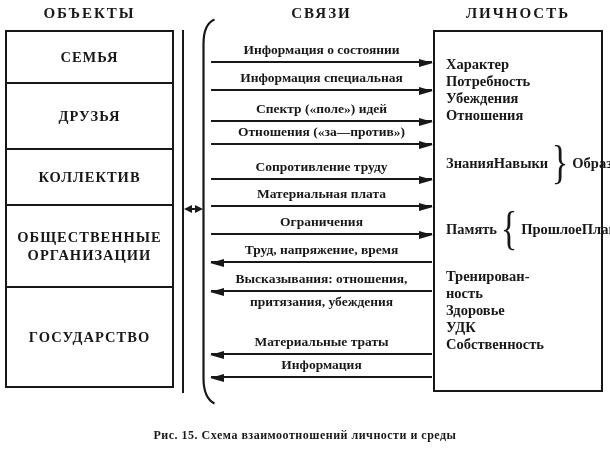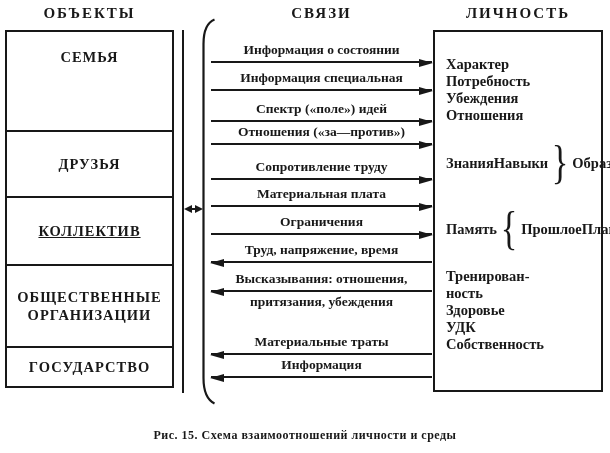--- a/index.html
+++ b/index.html
@@ -23,22 +23,22 @@
     border:2px solid var(--ink); box-sizing:border-box;
     display:flex; flex-direction:column;
   }
   .obox{
     display:flex; align-items:center; justify-content:center;
     text-align:center; font-weight:bold; font-size:14.5px; letter-spacing:1px;
     padding:0 5px; box-sizing:border-box; line-height:1.25;
   }
   .obox + .obox{ border-top:2px solid var(--ink); }
   .obox:nth-child(1){ height:50px; }
-  .obox:nth-child(2){ height:66px;margin-top:48px; }
-  .obox:nth-child(3){ height:68px;text-decoration:underline; }
+  .obox:nth-child(2){ height:66px; }
+  .obox:nth-child(3){ height:56px; }
   .obox:nth-child(4){ height:82px; }
   .obox:nth-child(5){ flex:1; }
 
   
   #connector-svg{ position:absolute; left:180px; top:16px; }
 
   
   .arrow{
     position:absolute; left:211px; width:221px;
     border-bottom:2px solid var(--ink); box-sizing:content-box;

